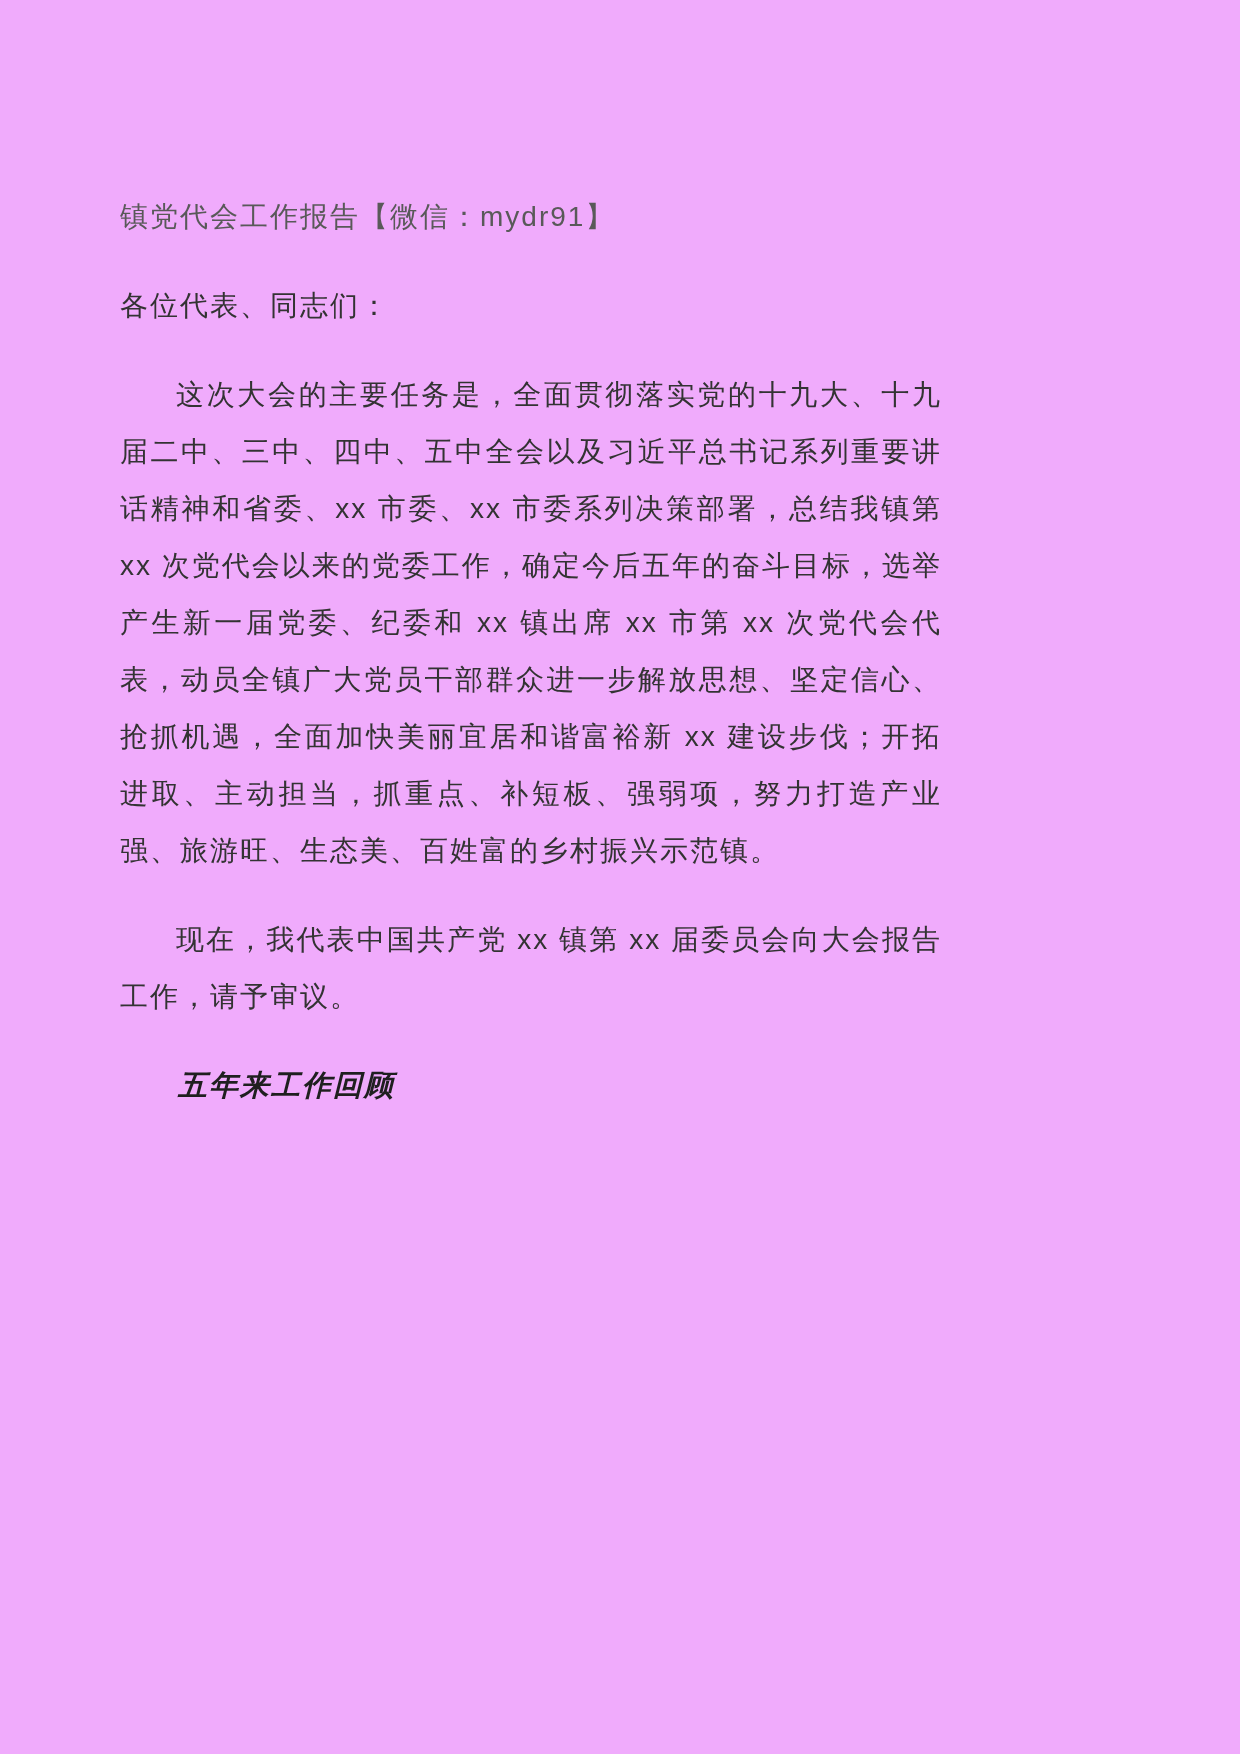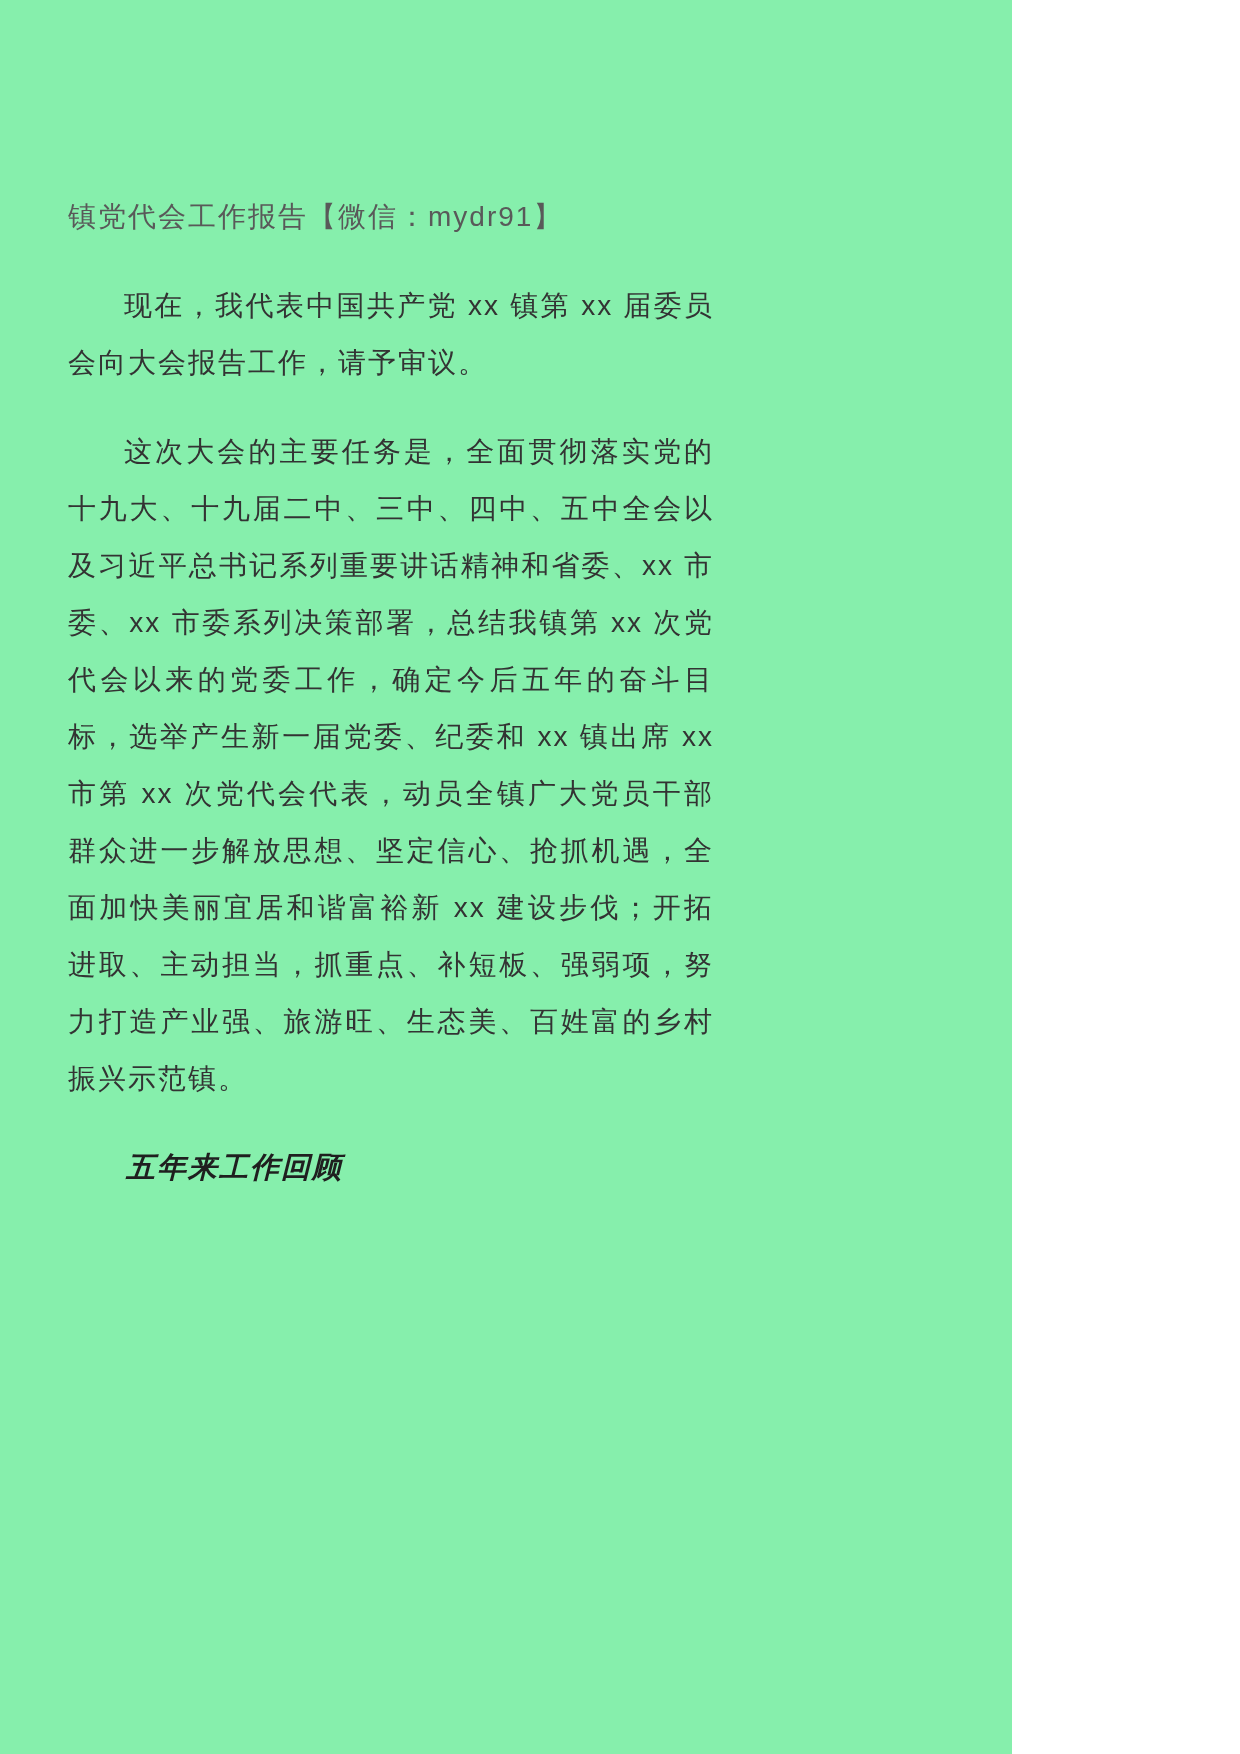--- a/index.html
+++ b/index.html
@@ -4,24 +4,24 @@
 <style>
   * { box-sizing: border-box; }
   html, body { margin: 0; padding: 0; }
   body {
     width: 1240px;
     height: 1754px;
     background: #ffffff;
     font-family: "Liberation Sans", sans-serif;
   }
   .page {
-    width: 1012px;
+    width: 1240px;
     height: 1754px;
-    background: #86efac;
-    padding: 188px 298px 0 68px;
+    background: #f0abfc;
+    padding: 188px 298px 0 120px;
     overflow: hidden;
   }
   .doc-title {
     font-size: 28px;
     font-weight: 400;
     color: #595959;
     letter-spacing: 2px;
     line-height: 57px;
     margin: 0 0 32px 0;
   }
@@ -51,20 +51,21 @@
     margin: 0 0 32px 0;
     font-style: italic;
   }
 </style>
 </head>
 <body>
 
 <div class="page">
   <h1 class="doc-title">镇党代会工作报告【微信：mydr91】</h1>
 
+  <p class="salutation">各位代表、同志们：</p>
+
+  <p class="para">这次大会的主要任务是，全面贯彻落实党的十九大、十九届二中、三中、四中、五中全会以及习近平总书记系列重要讲话精神和省委、xx 市委、xx 市委系列决策部署，总结我镇第 xx 次党代会以来的党委工作，确定今后五年的奋斗目标，选举产生新一届党委、纪委和 xx 镇出席 xx 市第 xx 次党代会代表，动员全镇广大党员干部群众进一步解放思想、坚定信心、抢抓机遇，全面加快美丽宜居和谐富裕新 xx 建设步伐；开拓进取、主动担当，抓重点、补短板、强弱项，努力打造产业强、旅游旺、生态美、百姓富的乡村振兴示范镇。</p>
 
   <p class="para">现在，我代表中国共产党 xx 镇第 xx 届委员会向大会报告工作，请予审议。</p>
-
-  <p class="para">这次大会的主要任务是，全面贯彻落实党的十九大、十九届二中、三中、四中、五中全会以及习近平总书记系列重要讲话精神和省委、xx 市委、xx 市委系列决策部署，总结我镇第 xx 次党代会以来的党委工作，确定今后五年的奋斗目标，选举产生新一届党委、纪委和 xx 镇出席 xx 市第 xx 次党代会代表，动员全镇广大党员干部群众进一步解放思想、坚定信心、抢抓机遇，全面加快美丽宜居和谐富裕新 xx 建设步伐；开拓进取、主动担当，抓重点、补短板、强弱项，努力打造产业强、旅游旺、生态美、百姓富的乡村振兴示范镇。</p>
 
   <h2 class="section-heading">五年来工作回顾</h2>
 
 </div>
 
 </body></html>

